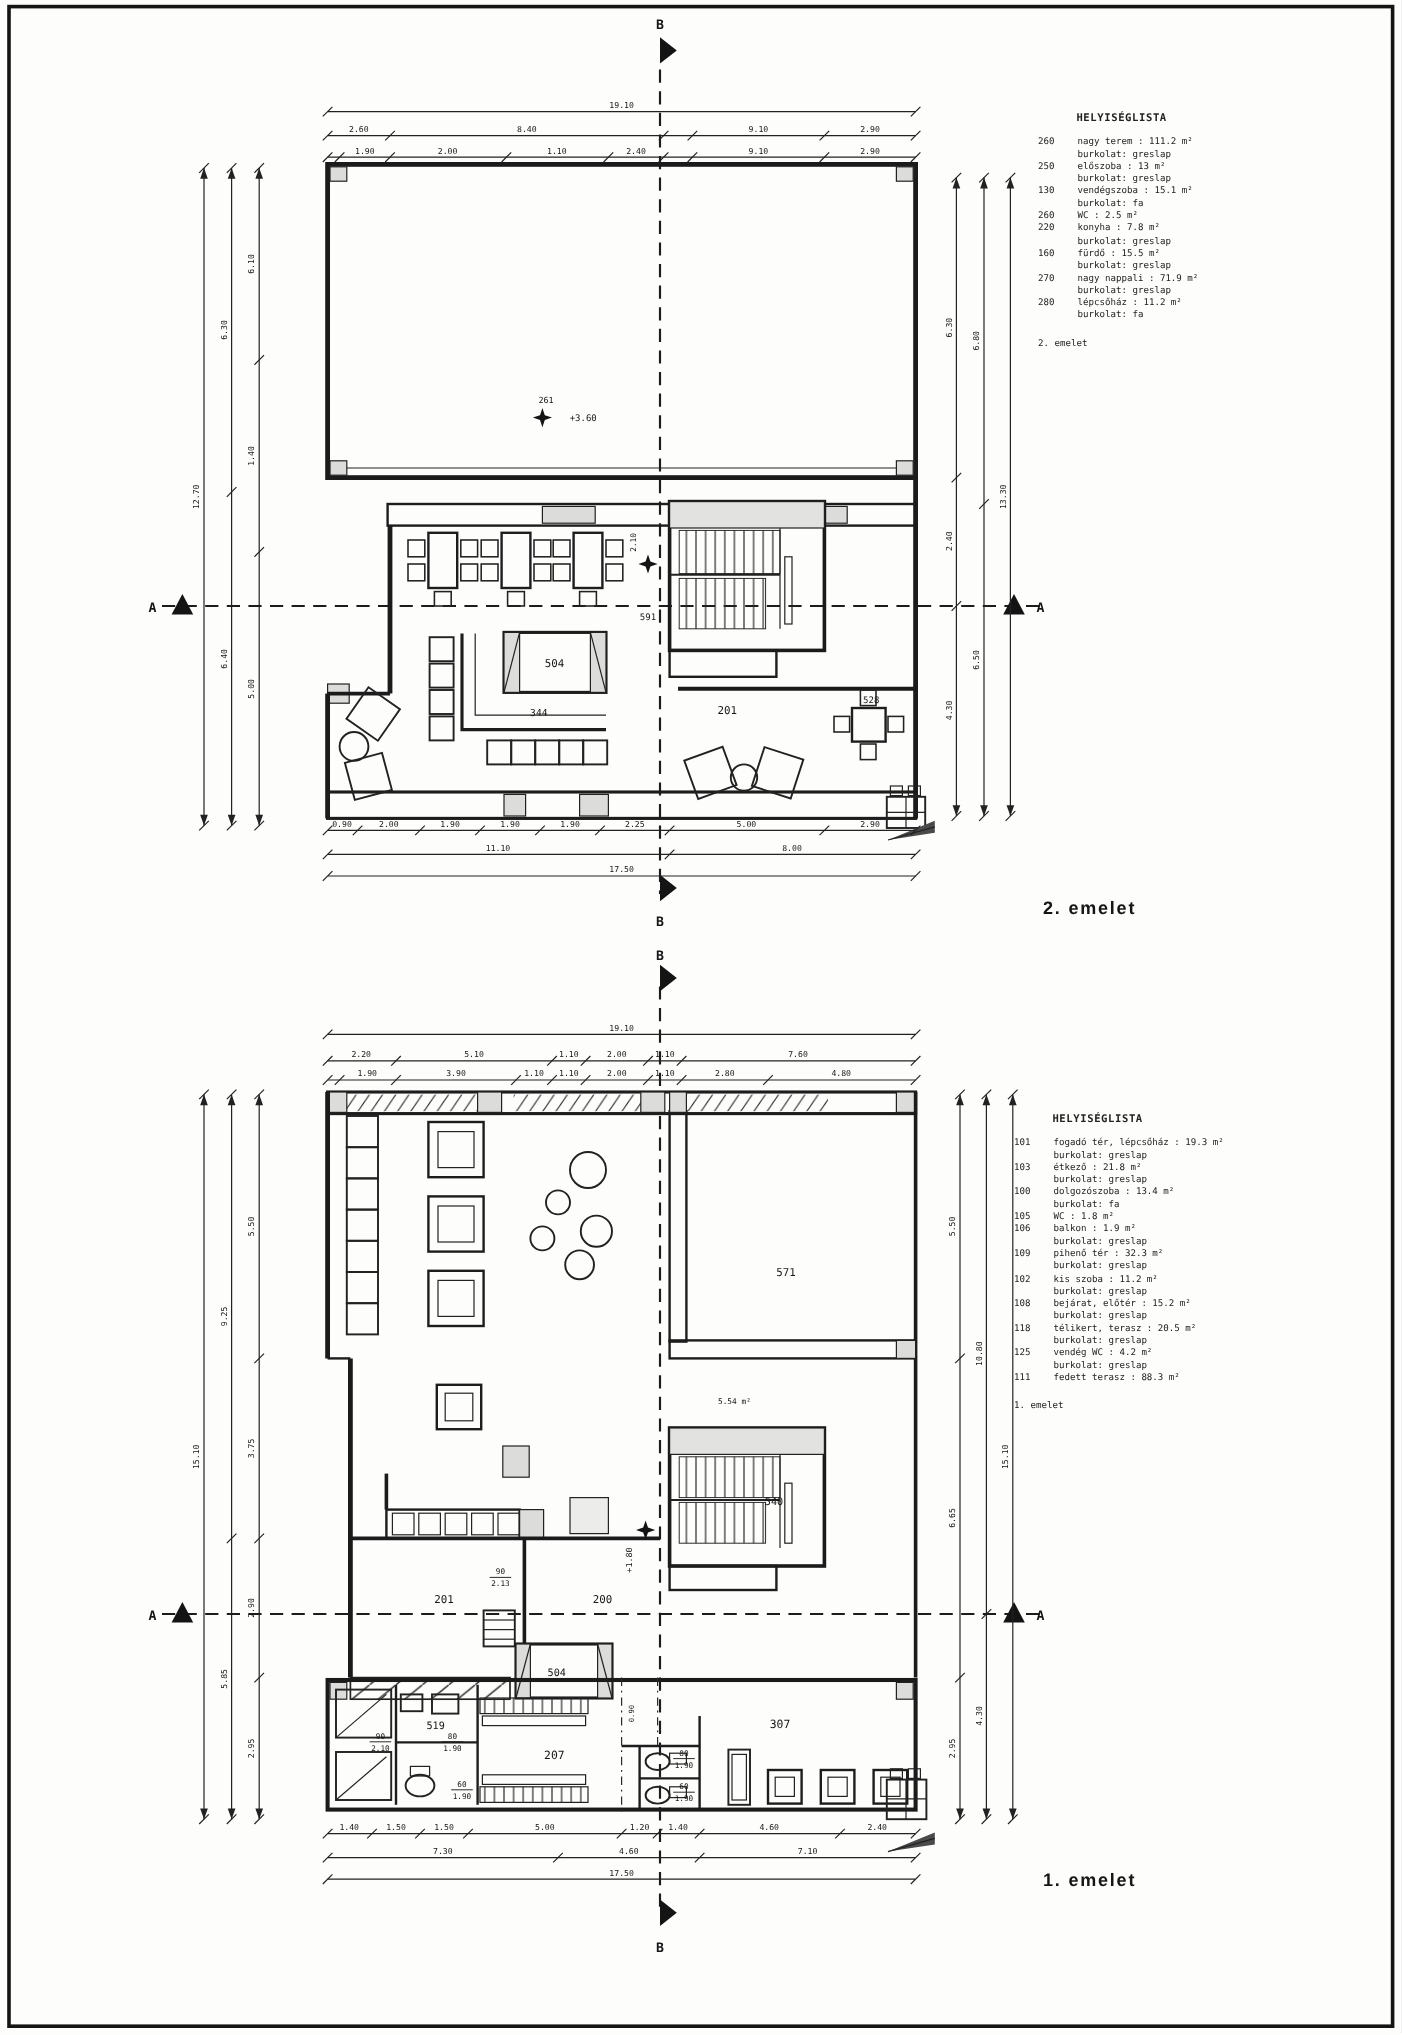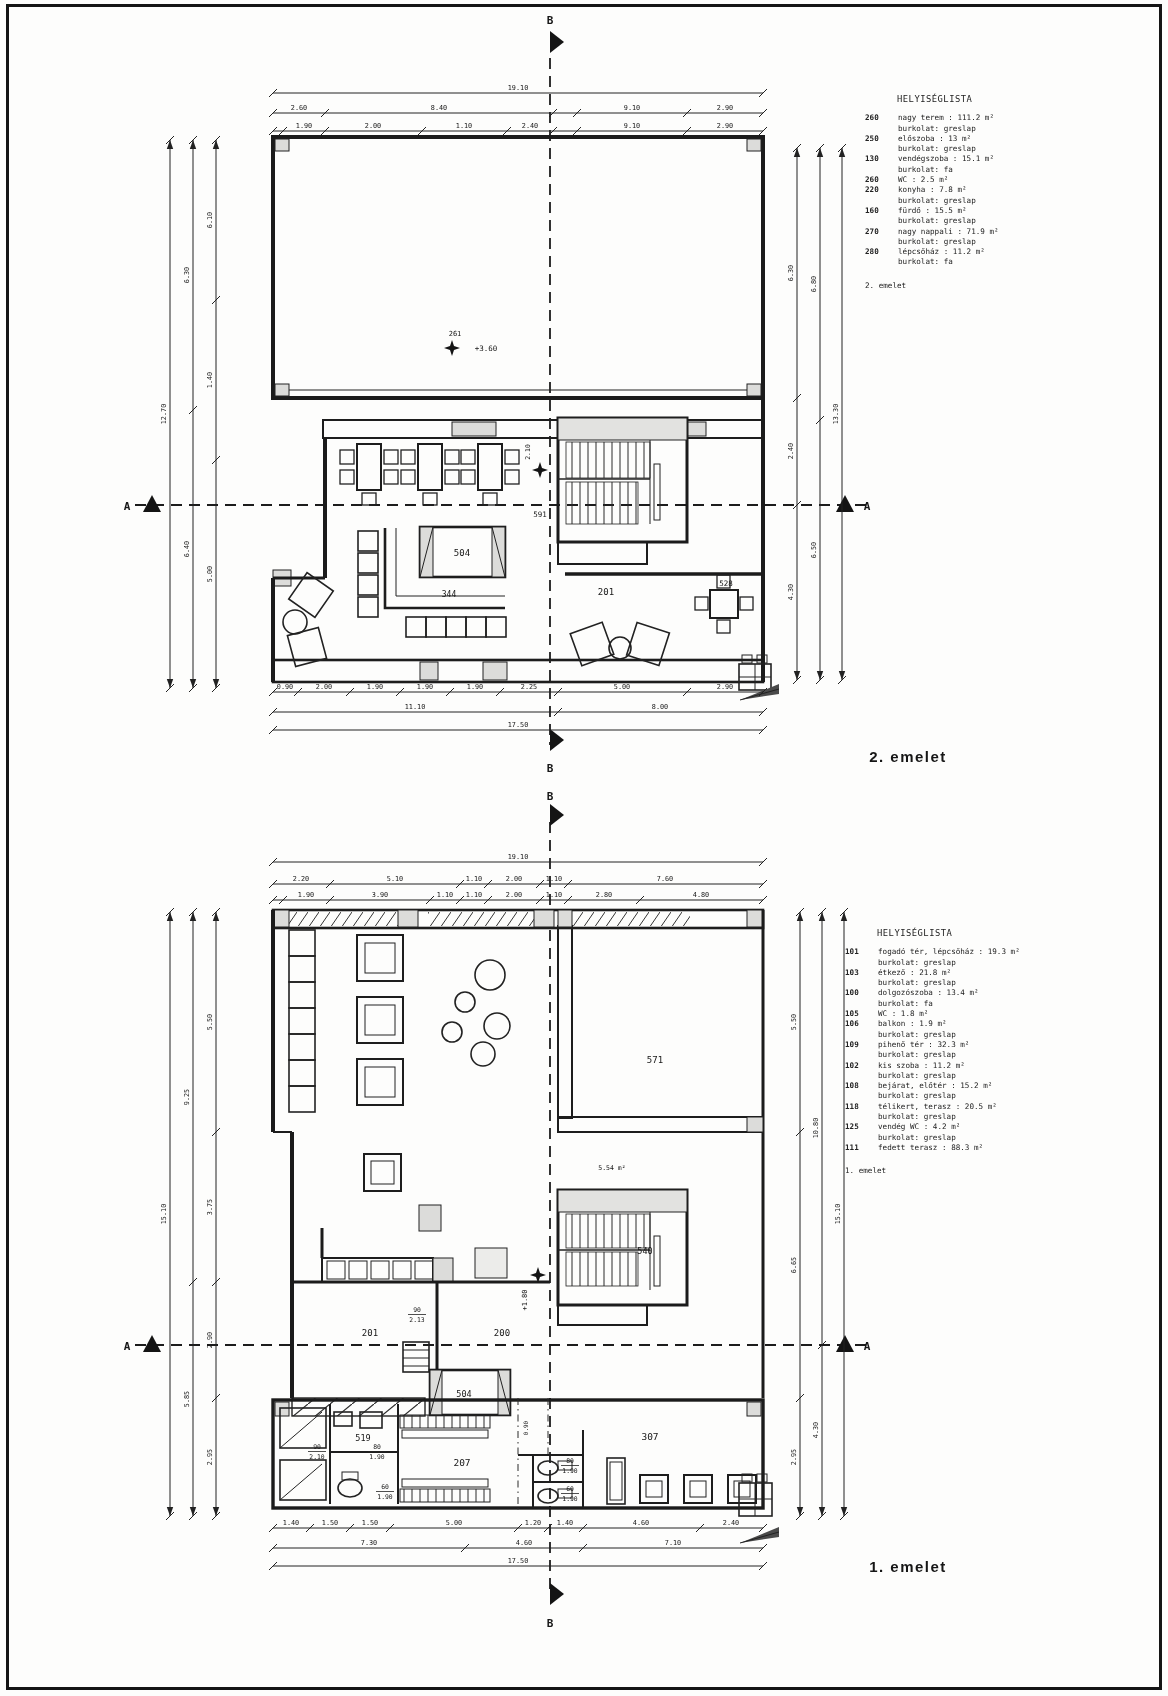--- a/index.html
+++ b/index.html
@@ -17,23 +17,23 @@
   .w35{stroke:#1b1b1b;stroke-width:3.4;fill:none}
   .w4{stroke:#1b1b1b;stroke-width:4;fill:none}
   .pier{fill:#dcdcda;stroke:#222;stroke-width:1}
   .gband{fill:#e2e2e0;stroke:#222;stroke-width:1}
   .dash2{stroke:#1c1c1c;stroke-width:1.8;stroke-dasharray:11 7;fill:none}
   .dash1{stroke:#2a2a2a;stroke-width:1;stroke-dasharray:7 4 1.5 4;fill:none}
   .solidblk{fill:#141414;stroke:none}
   text{fill:#161616}
   .legend{position:absolute;font-family:"DejaVu Sans Mono", monospace;font-size:7.6px;
           line-height:10.3px;letter-spacing:0;color:#222;}
-  .legend .ltitle{font-weight:normal;font-size:8.8px;margin-bottom:9px;letter-spacing:.5px;padding-left:32px;}
+  .legend .ltitle{font-weight:bold;font-size:8.8px;margin-bottom:9px;letter-spacing:.5px;padding-left:32px;}
   .legend .lrow{white-space:nowrap;}
-  .legend .lnum{display:inline-block;width:33px;font-weight:bold;}
+  .legend .lnum{display:inline-block;width:33px;}
   .legend .lfoot{margin-top:13px;}
 </style>
 </head>
 <body>
 
 <div class="page">
   <div class="sheet-frame"></div>
 
   <svg width="1168" height="1696" viewBox="0 0 1168 1696">
     <defs>

